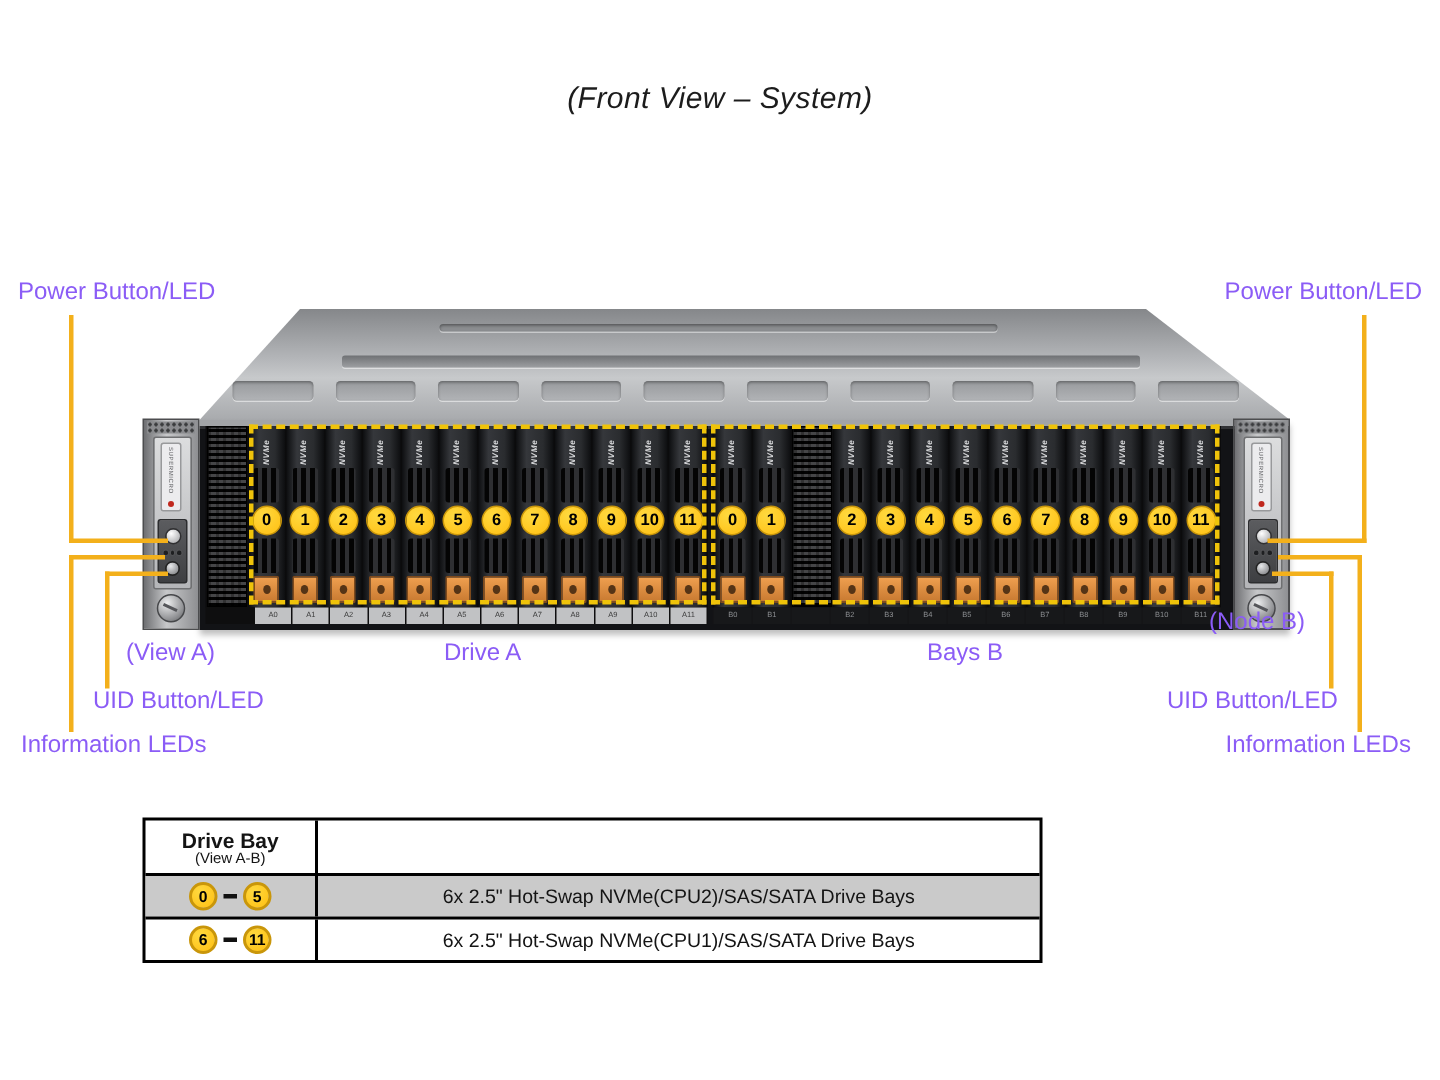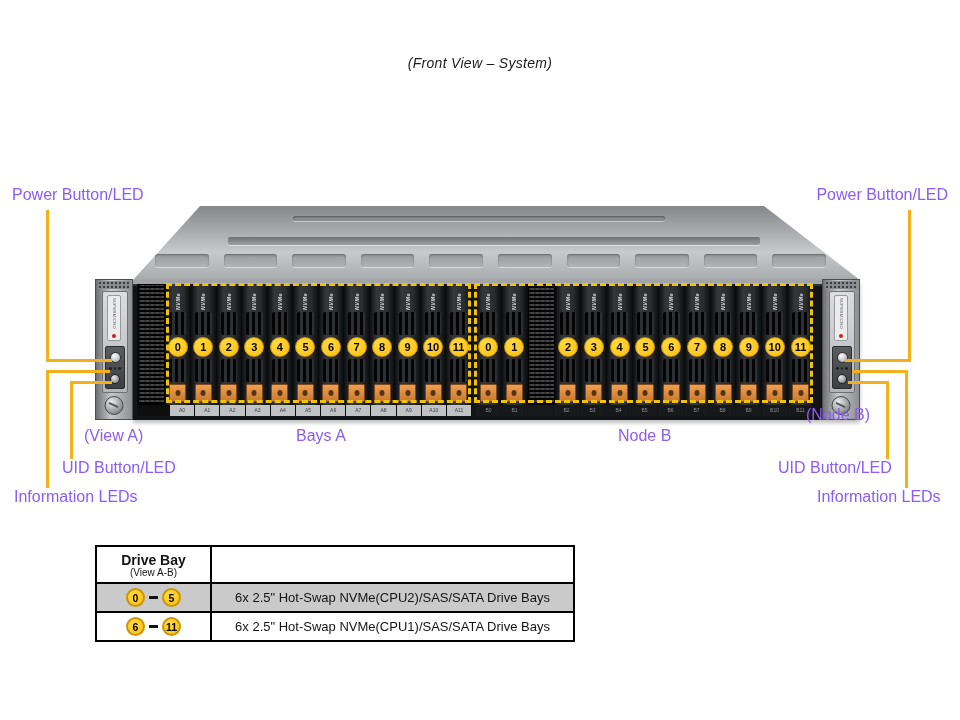--- a/index.html
+++ b/index.html
@@ -1,20 +1,20 @@
 <!DOCTYPE html>
 <html style="--callout: #F3B01B; --badge: #FFC61E; --badge-ring: #C9960A; --dash: #EFC30A;"><head>
 <meta charset="utf-8">
 <style>
   html,body{margin:0;padding:0;background:#fff;}
   .stage{position:relative;width:960px;height:720px;background:#fff;overflow:hidden;
          font-family:"Liberation Sans",sans-serif;color:#141414;}
   
   .fig-title{position:absolute;left:0;top:55px;width:100%;text-align:center;
-             font-size:14px;font-style:italic;letter-spacing:.3px;color:#1c1c1c;}
+             font-size:20px;font-style:italic;letter-spacing:.3px;color:#1c1c1c;}
   
   .chassis-top{position:absolute;left:133px;top:206px;width:727px;height:74px;
       clip-path:polygon(67px 0,631px 0,727px 74px,0 74px);
       background:linear-gradient(180deg,#85878a 0%,#b4b6b9 45%,#c7c9cb 62%,#a8aaad 100%);}
   .groove{position:absolute;left:160px;top:10px;width:372px;height:5px;border-radius:3px;
       background:#8b8d90;box-shadow:inset 0 1px 2px rgba(0,0,0,.4),0 1px 0 rgba(255,255,255,.45);}
   .slot{position:absolute;left:95px;top:31px;width:532px;height:8px;border-radius:2px;
       background:linear-gradient(180deg,#6f7174,#9d9fa2);box-shadow:0 1px 0 rgba(255,255,255,.5);}
   .dimples{position:absolute;left:22px;right:34px;top:48px;display:flex;gap:15px;}
   .dimples span{flex:1;height:13px;border-radius:3px;
@@ -90,21 +90,21 @@
       width:19px;height:19px;border-radius:50%;border:1.5px solid #46474a;box-sizing:border-box;
       background:radial-gradient(circle at 35% 30%,#edeeef,#97989b 62%,#5e5f62);}
   .screw::after{content:"";position:absolute;left:3px;top:7px;width:10px;height:2px;
       background:#55565a;transform:rotate(25deg);}
   
   .cl{position:absolute;background:var(--callout);z-index:4;}
   
   .lbl{position:absolute;font-size:16px;color:#8b5cf6;white-space:nowrap;z-index:5;}
   .r{text-align:right;}
   
-  .spec{position:absolute;left:95px;top:545px;width:480px;border:2px solid #000;
+  .spec{position:absolute;left:95px;top:545px;width:600px;border:2px solid #000;
       background:#fff;box-sizing:border-box;z-index:5;}
   .t-head{display:flex;height:35px;border-bottom:2px solid #000;}
   .t-row{display:flex;height:27px;}
   .t-row + .t-row{border-top:2px solid #000;}
   .t-row.gray{background:#cacaca;}
   .c1{width:115px;flex:0 0 115px;border-right:2px solid #000;display:flex;
       flex-direction:column;align-items:center;justify-content:center;box-sizing:border-box;}
   .c1.row{flex-direction:row;gap:4px;}
   .c2{flex:1;display:flex;align-items:center;justify-content:center;}
   .t-title{font-size:14px;font-weight:bold;}
@@ -398,22 +398,22 @@
   <div class="cl" style="left:908px;top:210px;width:3px;height:152px;"></div>
   <div class="cl" style="left:845px;top:359px;width:66px;height:3px;"></div>
   <div class="cl" style="left:905px;top:370px;width:3px;height:118px;"></div>
   <div class="cl" style="left:852px;top:370px;width:56px;height:3px;"></div>
   <div class="cl" style="left:886px;top:381px;width:3px;height:78px;"></div>
   <div class="cl" style="left:848px;top:381px;width:41px;height:3px;"></div>
 
   <div class="lbl" style="left:12px;top:186px;">Power Button/LED</div>
   <div class="lbl r" style="left:805px;top:186px;width:143px;">Power Button/LED</div>
   <div class="lbl" style="left:84px;top:427px;">(View A)</div>
-  <div class="lbl" style="left:296px;top:427px;">Bays A</div>
-  <div class="lbl" style="left:618px;top:427px;">Node B</div>
+  <div class="lbl" style="left:296px;top:427px;">Drive A</div>
+  <div class="lbl" style="left:618px;top:427px;">Bays B</div>
   <div class="lbl" style="left:806px;top:406px;">(Node B)</div>
   <div class="lbl" style="left:62px;top:459px;">UID Button/LED</div>
   <div class="lbl" style="left:778px;top:459px;">UID Button/LED</div>
   <div class="lbl" style="left:14px;top:488px;">Information LEDs</div>
   <div class="lbl" style="left:817px;top:488px;">Information LEDs</div>
 
   <div class="spec">
     <div class="t-head">
       <div class="c1">
         <div class="t-title">Drive Bay</div>

